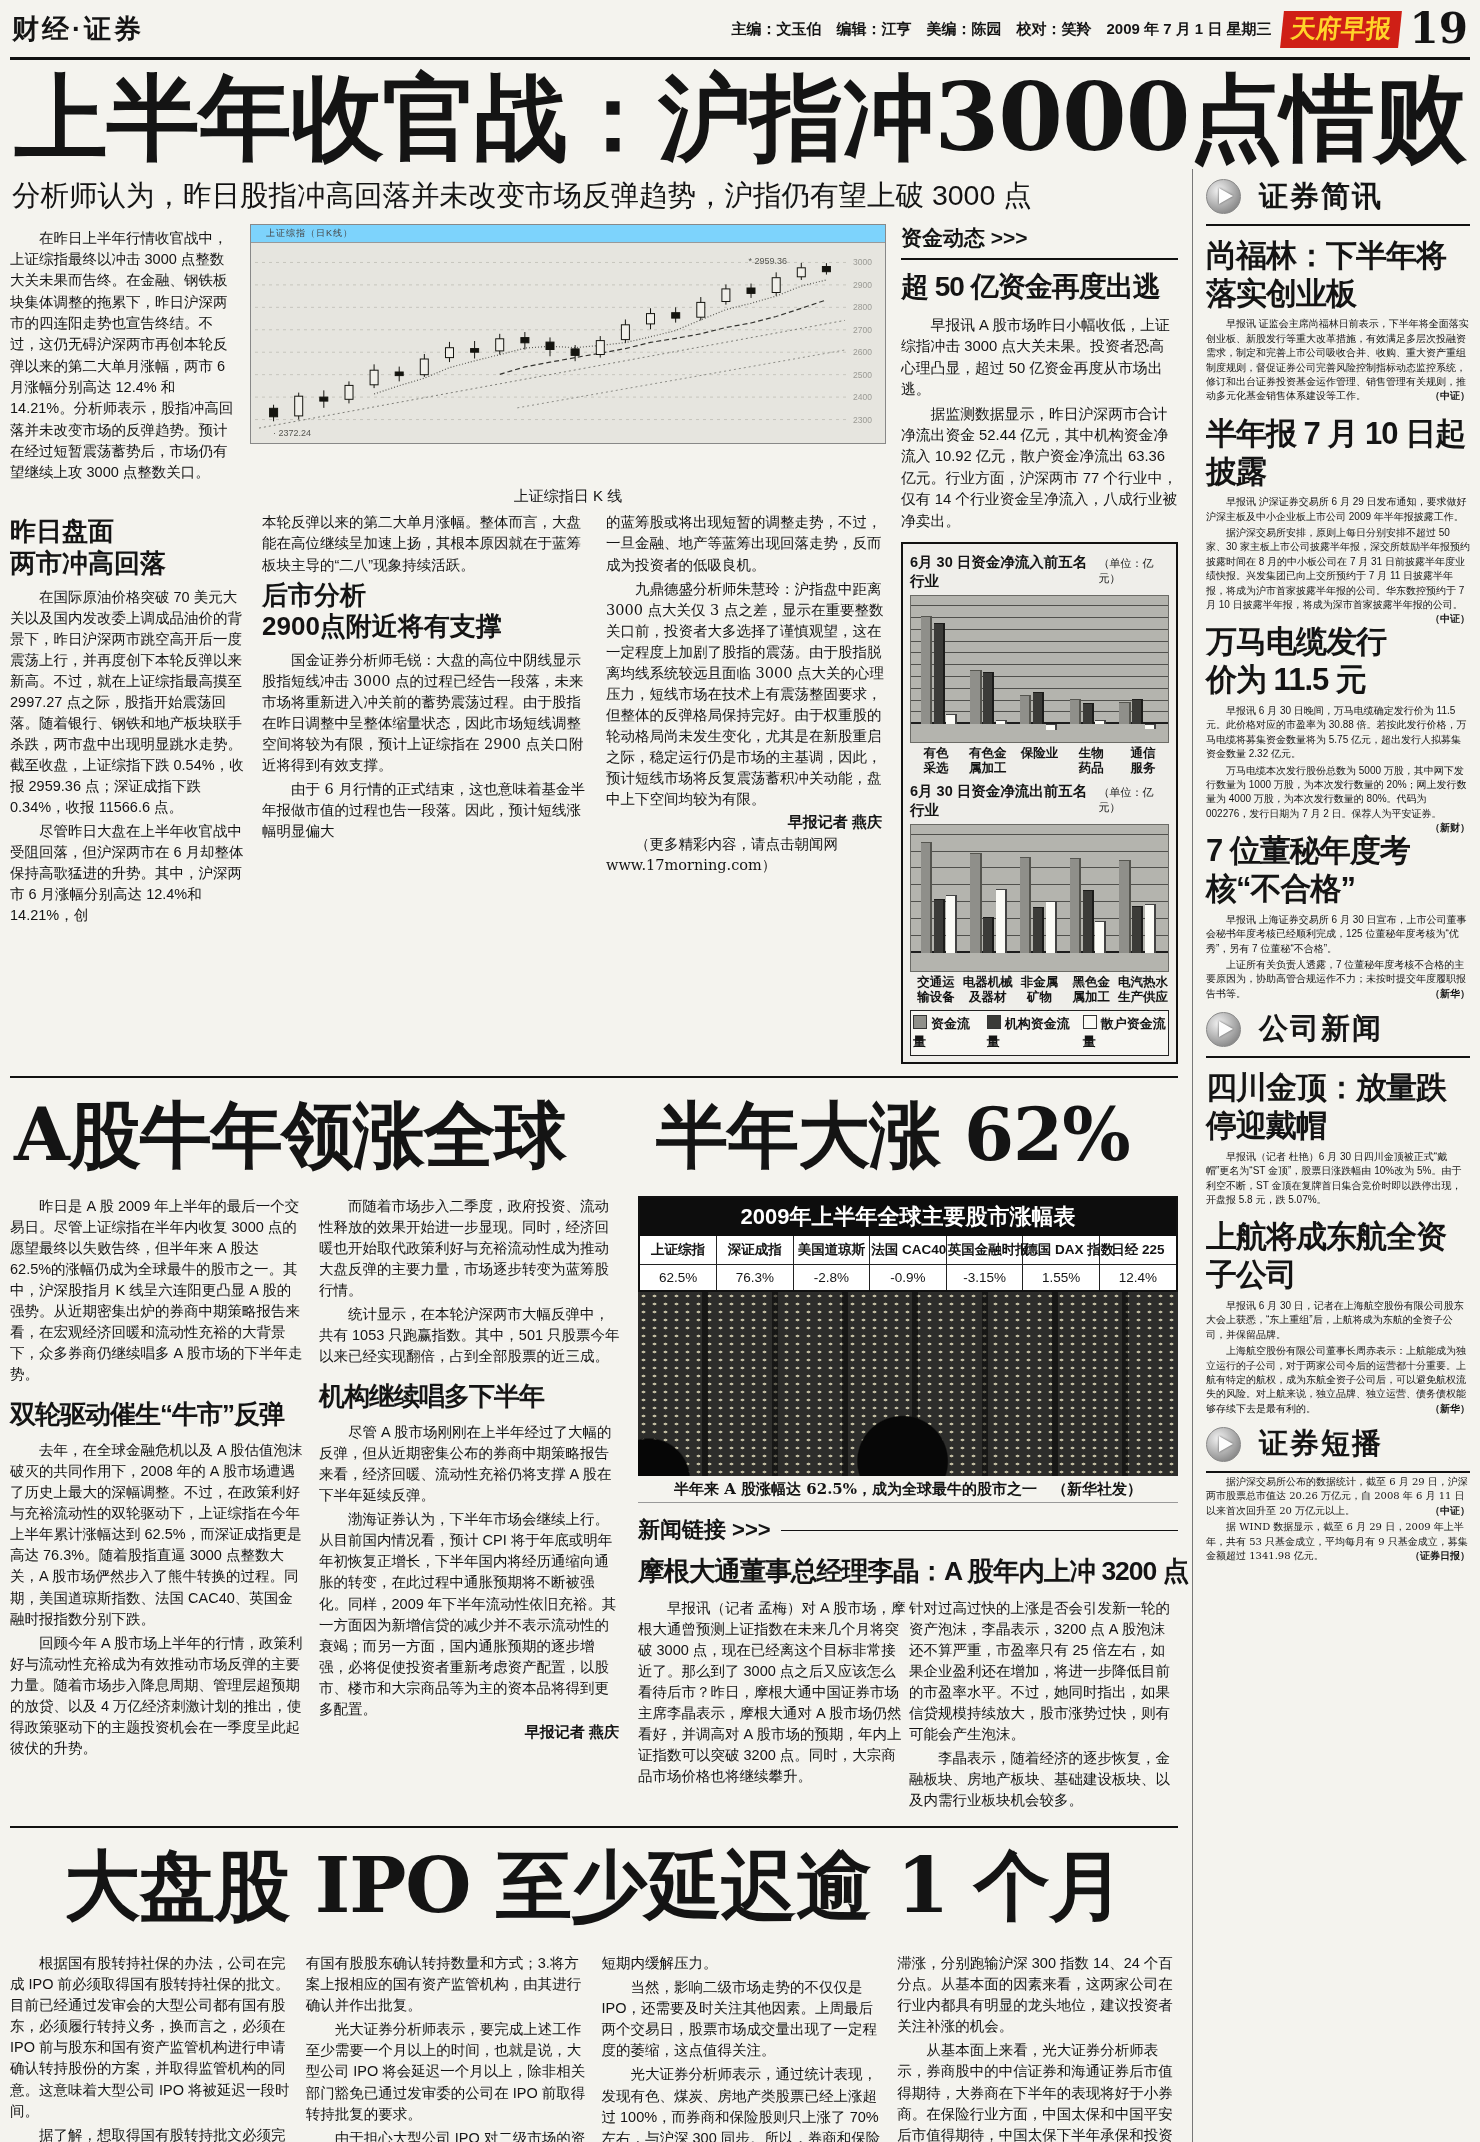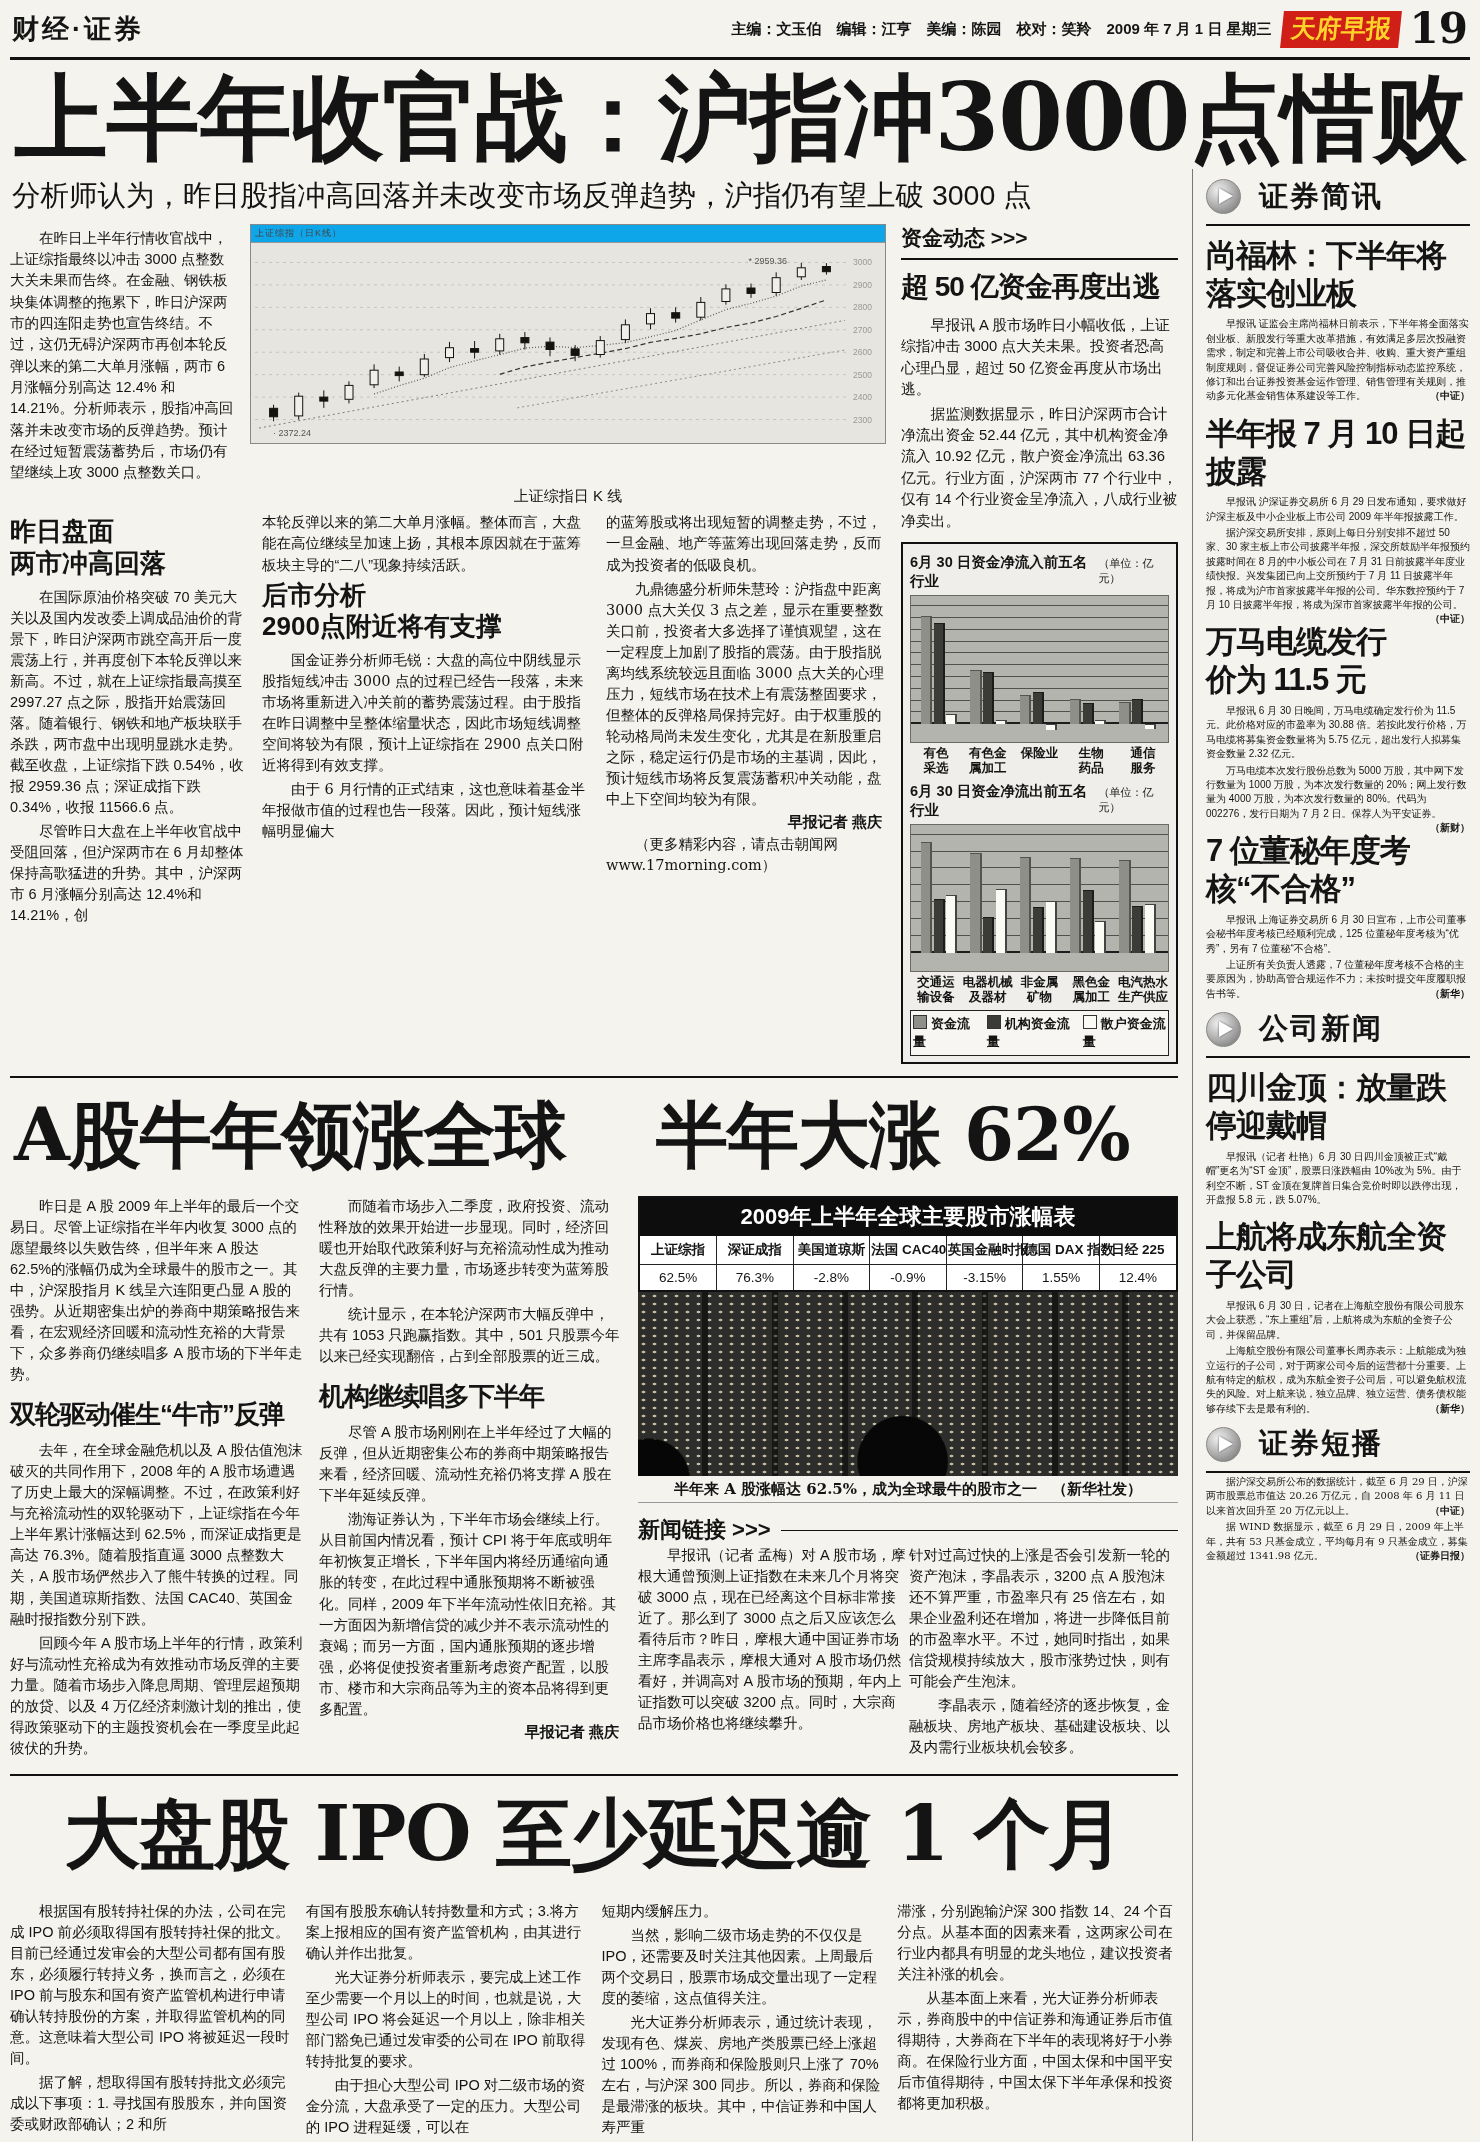--- a/index.html
+++ b/index.html
@@ -19,21 +19,21 @@
   .body-grid{display:flex;gap:14px;}
   .main-col{width:1168px;flex:none;}
   .sidebar{flex:1;border-left:1px solid #777;padding-left:13px;min-width:0;}
   .subhead{font-size:28.5px;font-weight:500;padding:8px 2px 9px;margin:0;}
   
   .band1{display:flex;gap:15px;}
   .band1-left{width:876px;flex:none;}
   .b1-top{display:flex;gap:12px;}
   .intro{width:228px;flex:none;font-size:14.5px;line-height:1.47;text-indent:2em;margin:4px 0 0;}
   .kline-box{flex:1;border:1px solid #888;background:#e6e5df;align-self:flex-start;}
-  .kline-head{background:#0ea5e9;border-bottom:1px solid #999;font-size:9px;color:#444;padding:2px 4px;letter-spacing:1px;}
+  .kline-head{background:#7dd3fc;border-bottom:1px solid #999;font-size:9px;color:#444;padding:2px 15px;letter-spacing:1px;}
   .kline-caption{text-align:center;font-size:15px;padding:4px 0 6px;margin-left:240px;}
   .b1-cols{display:flex;gap:14px;}
   .b1c1{width:238px;flex:none;} .b1c2{width:330px;flex:none;} .b1c3{flex:1;min-width:0;}
   h3.inner{font-size:26px;line-height:1.2;margin:4px 0 8px;font-weight:900;}
   p.art{font-size:14.5px;line-height:1.45;margin:0 0 3px;text-indent:2em;}
   p.noind{text-indent:0;}
   .byline{text-align:right;font-weight:bold;font-size:15px;margin:2px 4px 2px 0;}
   
   .funds{flex:1;min-width:0;}
   .kicker{font-size:21px;font-weight:bold;border-bottom:2px solid #111;padding:0 0 6px;margin-bottom:8px;}
@@ -398,20 +398,21 @@
                 <td>12.4%</td>
               </tr>
             </tbody>
               </table>
           </div>
           <div class="photo"></div>
           <div class="photo-caption kai">半年来 A 股涨幅达 62.5%，成为全球最牛的股市之一　（新华社发）</div>
           <div class="newslink-kicker">
             <span>新闻链接 &gt;&gt;&gt;</span>
           </div>
+          <div class="newslink-title">摩根大通董事总经理李晶：A 股年内上冲 3200 点</div>
           <div class="newslink-cols">
             <div>
               <p class="art">早报讯（记者 孟梅）对 A 股市场，摩根大通曾预测上证指数在未来几个月将突破 3000 点，现在已经离这个目标非常接近了。那么到了 3000 点之后又应该怎么看待后市？昨日，摩根大通中国证券市场主席李晶表示，摩根大通对 A 股市场仍然看好，并调高对 A 股市场的预期，年内上证指数可以突破 3200 点。同时，大宗商品市场价格也将继续攀升。</p>
             </div>
             <div>
               <p class="art noind">针对过高过快的上涨是否会引发新一轮的资产泡沫，李晶表示，3200 点 A 股泡沫还不算严重，市盈率只有 25 倍左右，如果企业盈利还在增加，将进一步降低目前的市盈率水平。不过，她同时指出，如果信贷规模持续放大，股市涨势过快，则有可能会产生泡沫。</p>
               <p class="art">李晶表示，随着经济的逐步恢复，金融板块、房地产板块、基础建设板块、以及内需行业板块机会较多。</p>
             </div>
           </div>
         </div>

